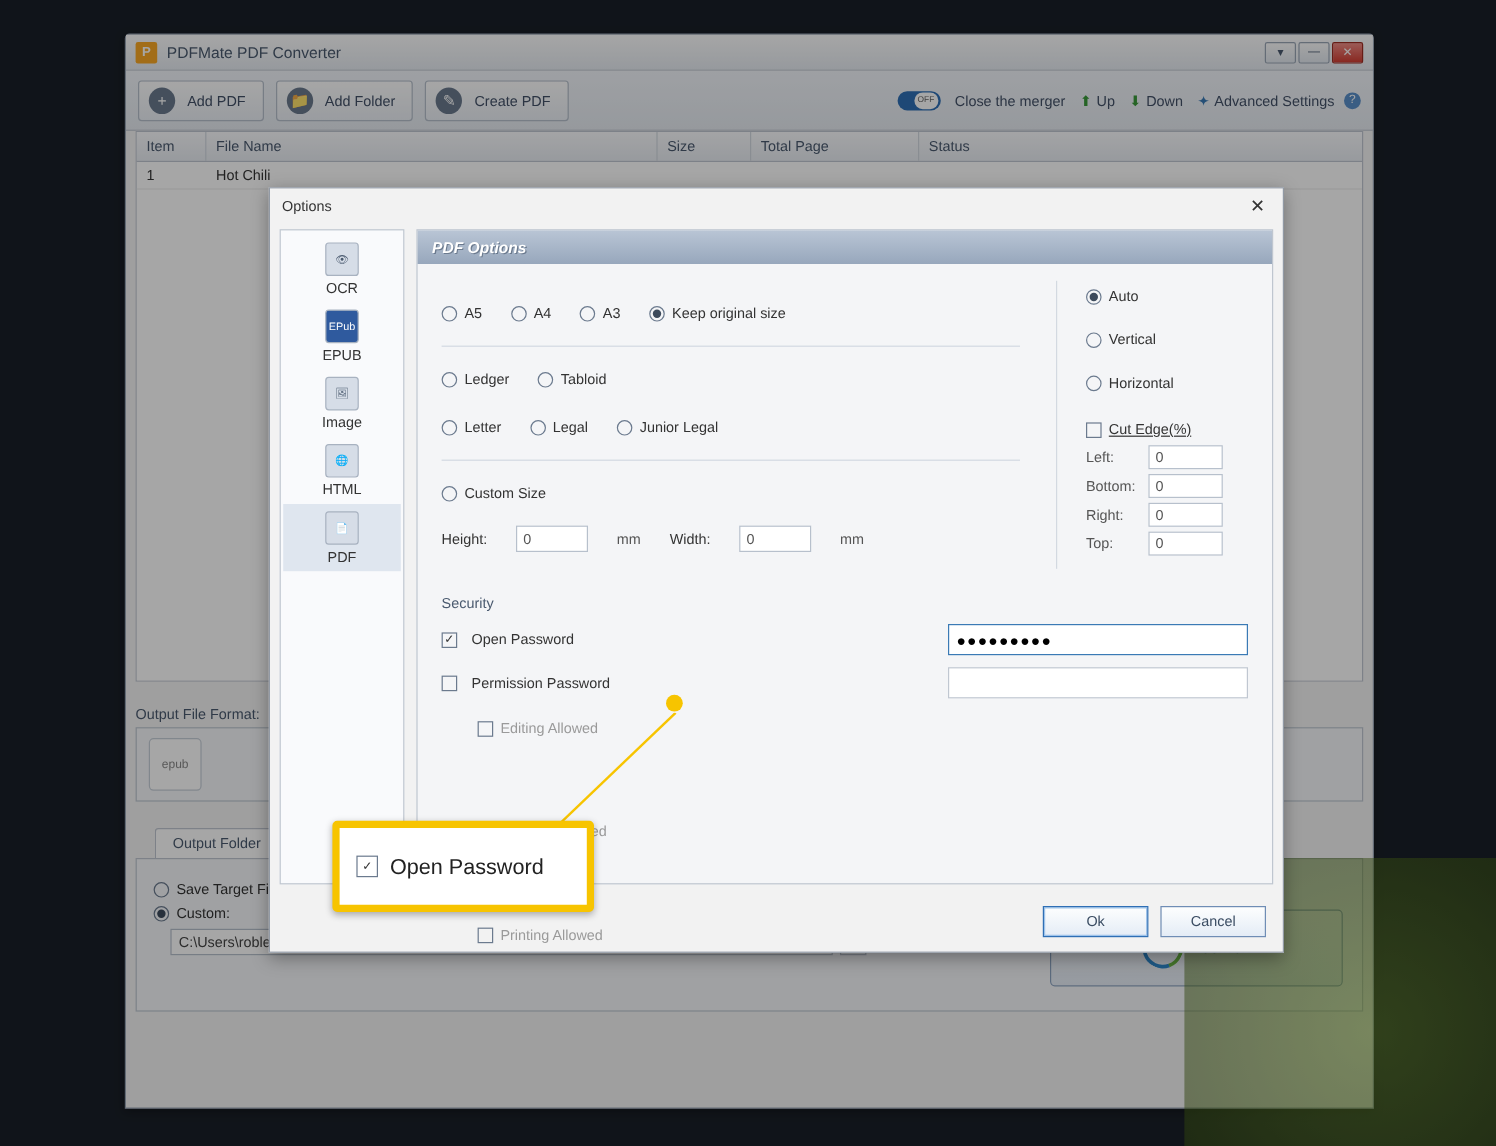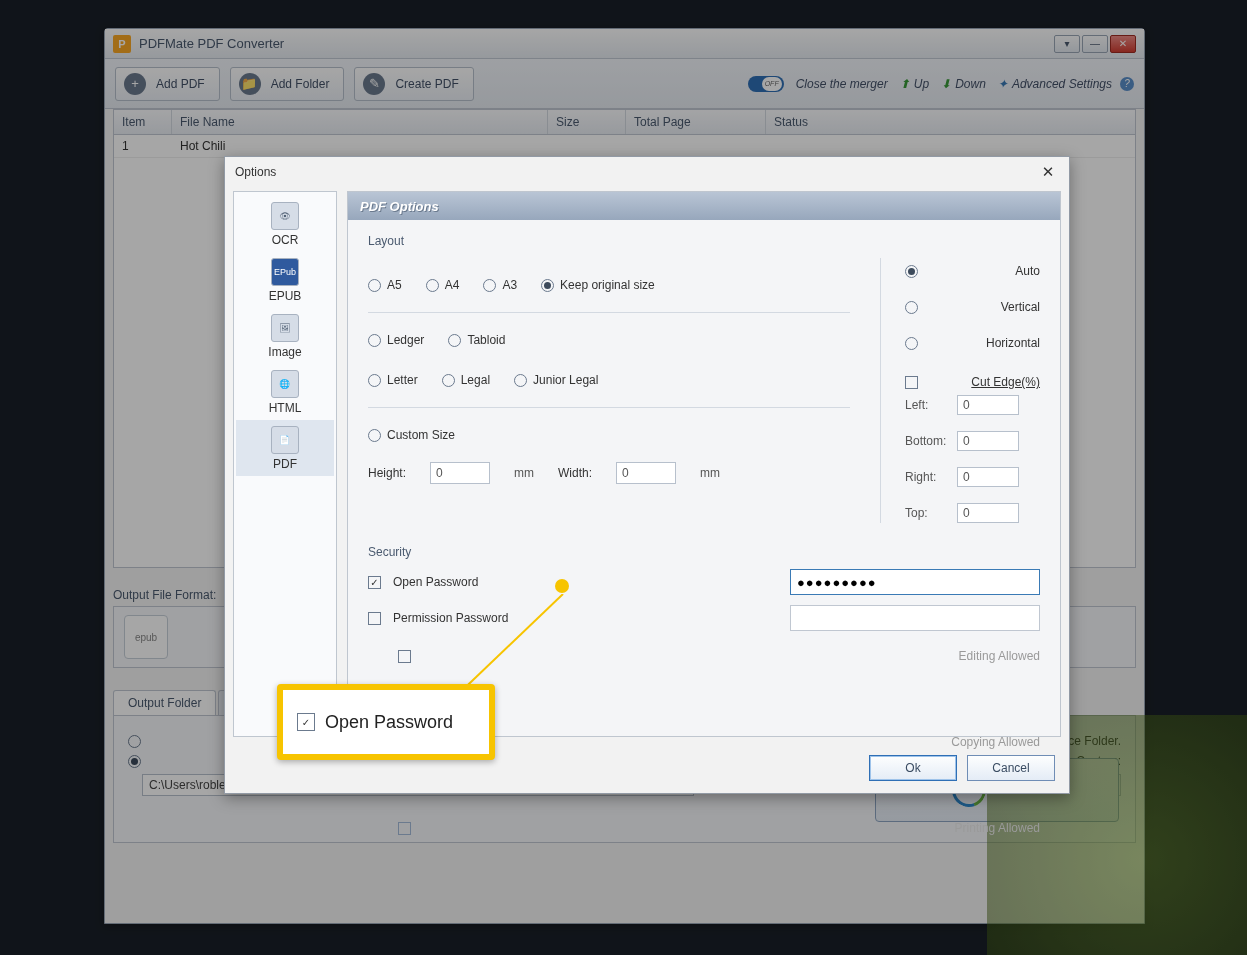--- a/index.html
+++ b/index.html
@@ -11,21 +11,21 @@
 .titlebar { height: 30px; background: linear-gradient(#fff,#e7ecf2); display: flex; align-items: center; padding: 0 8px; border-bottom: 1px solid #c2cad5; }
 .logo-icon { width: 18px; height: 18px; background: #f9a825; border-radius: 2px; margin-right: 8px; display:flex;align-items:center;justify-content:center;color:#fff;font-weight:bold;font-size:11px; }
 .title-text { color: #4a5a6f; font-size: 13px; }
 .win-controls { margin-left: auto; display: flex; gap: 2px; }
 .win-btn { width: 26px; height: 18px; background: linear-gradient(#fdfdfd,#e3e9f0); border: 1px solid #9aa6b6; border-radius: 2px; display:flex;align-items:center;justify-content:center;font-size:10px;color:#4a5a6f; }
 .win-btn.close { background: linear-gradient(#f08c86,#d13d32); color:#fff; border-color:#9e2b22;}
 
 .toolbar { height: 50px; background: linear-gradient(#f3f6fb,#e7ecf2); border-bottom: 1px solid #c0c7d1; display:flex; align-items:center; padding: 0 10px; gap:10px; }
 .tool-btn { height: 34px; padding: 0 14px 0 8px; background: linear-gradient(#fff,#ecf0f6); border:1px solid #b7c0cc; border-radius: 3px; display:flex; align-items:center; gap:10px; color:#435168; font-size:13px; }
 .tool-btn .ico { width:22px; height:22px; background:#6b7a8e; border-radius:50%; display:flex;align-items:center;justify-content:center;color:#fff;font-size:13px;}
-.tool-right { margin-left:auto; display:flex; align-items:center; gap:12px; color:#435168;font-style:italic; }
+.tool-right { margin-left:auto; display:flex; align-items:center; gap:12px; color:#435168; }
 .switch { width:36px; height:16px; background:#2f6fb5; border-radius:8px; position:relative; display:inline-block; }
 .switch::after { content:"OFF"; position:absolute; right:2px; top:1px; width:20px; height:14px; background:#fff; border-radius:7px; font-size:7px; display:flex;align-items:center;justify-content:center;color:#666;}
 .link-item { display:flex; align-items:center; gap:4px; font-size:12px; }
 .arrow-up { color:#3a9a3a; }
 .arrow-down { color:#3a9a3a; }
 .gear-ico { color:#3a7ab5; }
 
 .file-table { margin: 0 8px; border:1px solid #c0c7d1; background:#fff; }
 .ft-head { display:flex; background:linear-gradient(#fbfcfe,#e9edf3); border-bottom:1px solid #c0c7d1; }
 .ft-head div { padding:5px 8px; border-right:1px solid #d3d9e1; color:#4a5a6f; }
@@ -33,23 +33,23 @@
 .ft-row { display:flex; border-bottom:1px solid #efefef; }
 .ft-row div { padding:4px 8px; color:#333; }
 .ft-body { height: 432px; background:#fff; }
 
 .out-format-label { margin:20px 8px 4px; color:#4a5a6f; font-size:12px; }
 .format-box { margin:0 8px; height:62px; border:1px solid #c0c7d1; background:#f6f8fb; display:flex; align-items:center; padding:0 10px; }
 .epub-ico { width:44px; height:44px; border:1px solid #c7cfd9; border-radius:4px; background:#fff; display:flex;align-items:center;justify-content:center;font-size:10px;color:#888;}
 
 .tabs { margin:22px 8px 0; display:flex; }
 .tab { padding:5px 14px; border:1px solid #c0c7d1; border-bottom:none; background:#edf1f7; border-radius:3px 3px 0 0; margin-right:2px; color:#4a5a6f; }
-.tab.active { background:#fff; }
+.tab.active { background:#fff;margin-left:16px; }
 .output-panel { margin:0 8px 8px; border:1px solid #c0c7d1; background:#f6f8fb; padding:12px 14px 20px; position:relative; height:128px;}
-.radio-row { display:flex; align-items:center; gap:6px; margin:6px 0; color:#333;justify-content:space-between; }
+.radio-row { display:flex; align-items:center; gap:6px; margin:6px 0; color:#333; }
 .radio { width:13px;height:13px;border:1px solid #6b7a8e;border-radius:50%;display:inline-flex;align-items:center;justify-content:center;}
 .radio.on::after{content:"";width:7px;height:7px;background:#3d4b5c;border-radius:50%;}
 .path-input { width:552px; height:22px; border:1px solid #b7c0cc; background:#fff; padding:0 6px; color:#444; font-size:12px; }
 .browse-btn { width:22px;height:22px;border:1px solid #b7c0cc;background:#f0f3f8; }
 
 .convert-btn { position:absolute; right:16px; bottom:20px; width:244px; height:64px; background:linear-gradient(#fcfdff,#e6edf6); border:1px solid #8ea5c2; border-radius:4px; display:flex; align-items:center; justify-content:center; gap:14px; font-size:28px; color:#2f5f9e; }
 .convert-ico { width:34px;height:34px;border:3px solid #2f8ad0;border-radius:50%;border-top-color:#6bb644;border-right-color:#6bb644;transform:rotate(25deg);}
 
 
 .modal { position:absolute; left:224px; top:156px; width:846px; height:638px; background:#f2f2f2; border:1px solid #929aa5; box-shadow:0 4px 14px rgba(0,0,0,.35); z-index:60; }
@@ -217,21 +217,20 @@
       <div class="side-item selected">
           <div class="side-ico">📄</div>
           <span>PDF</span>
         </div>
     </div>
 
     <div class="content-pane">
       <div class="content-head">PDF Options</div>
       <div class="content-inner">
 
-        <div class="group-label">Layout</div>
         <div class="layout-grid">
           <div class="left-col">
             <div class="row">
               <span class="radio-row">
                   <span class="radio"></span>
                   <span>A5</span>
                 </span>
               <span class="radio-row">
                   <span class="radio"></span>
                   <span>A4</span>
@@ -297,21 +296,21 @@
                 <span>Vertical</span>
               </div>
             <div class="radio-row" style="margin-top:22px;">
                 <span class="radio"></span>
                 <span>Horizontal</span>
               </div>
             <div class="radio-row" style="margin-top:25px;text-decoration:underline;">
                 <span class="chk"></span>
                 <span>Cut Edge(%)</span>
               </div>
-            <div style="display:grid;grid-template-columns:52px 70px;row-gap:16px;align-items:center;margin-top:6px;color:#555;">
+            <div style="display:grid;grid-template-columns:52px 70px;row-gap:4px;align-items:center;margin-top:6px;color:#555;">
               <span>Left:</span>
                 <input class="small-input" value="0" style="">
               <span>Bottom:</span>
                 <input class="small-input" value="0" style="">
               <span>Right:</span>
                 <input class="small-input" value="0" style="">
               <span>Top:</span>
                 <input class="small-input" value="0" style="">
             </div>
           </div>

